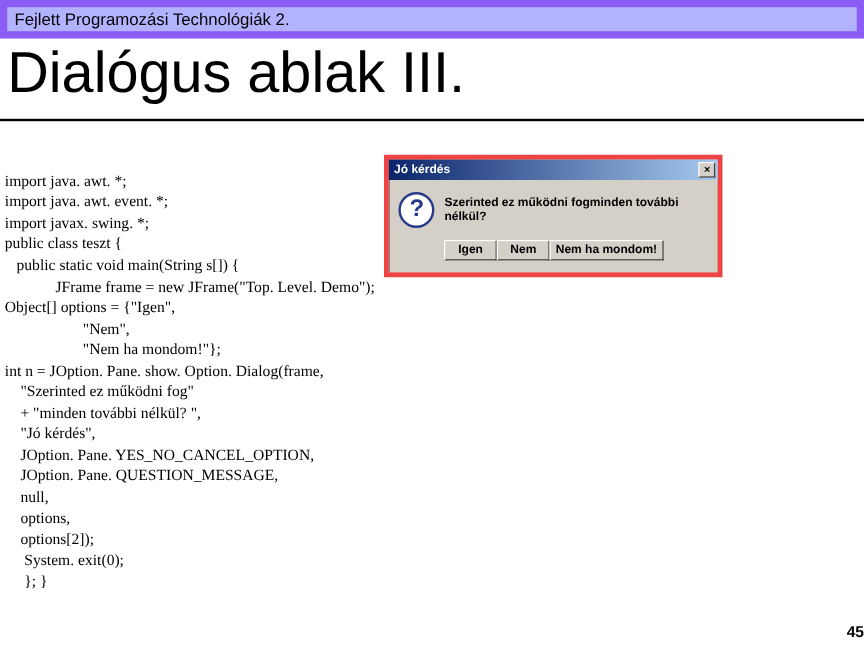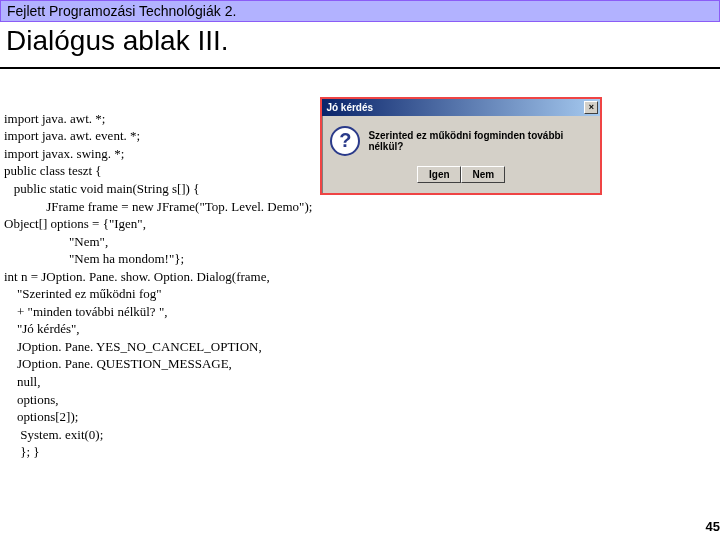--- a/index.html
+++ b/index.html
@@ -7,28 +7,28 @@
   body {
     width: 720px;
     height: 540px;
     background: #ffffff;
     font-family: Arial, Helvetica, sans-serif;
     position: relative;
     overflow: hidden;
   }
   .header-bar {
     background: #b2b2ff;
-    border: 1px solid #8b5cf6;
+    border: 6px solid #8b5cf6;
     padding: 2px 6px;
     font-size: 14px;
     font-weight: normal;
     color: #000;
   }
   .slide-title {
-    font-size: 28px;
+    font-size: 48px;
     font-weight: normal;
     color: #000;
     padding: 4px 6px 10px 6px;
     border-bottom: 2px solid #000;
     margin-bottom: 28px;
     line-height: 1.1;
   }
   .content-row {
     display: flex;
     align-items: flex-start;
@@ -42,21 +42,21 @@
     font-family: Liberation Serif, serif;
     flex: 0 0 auto;
   }
   .dialog-shot {
     margin-left: 8px;
     flex: 0 0 auto;
   }
   
   .win-dialog {
     width: 282px;
-    border: 2px solid #ef4444;
+    border: 4px solid #ef4444;
     background: #d4d0c8;
     box-shadow: 1px 1px 0 #808080 inset;
     font-size: 10px;
   }
   .win-titlebar {
     background: linear-gradient(to right, #0a246a, #a6caf0);
     color: #fff;
     height: 17px;
     display: flex;
     align-items: center;
@@ -167,19 +167,20 @@
         <span>Jó kérdés</span>
         <span class="win-close">×</span>
       </div>
       <div class="win-body">
         <div class="q-icon">?</div>
         <div class="q-text">Szerinted ez működni fogminden további nélkül?</div>
       </div>
       <div class="win-buttons">
         <div class="win-btn">Igen</div>
         <div class="win-btn">Nem</div>
+        <div class="win-btn wide">Nem ha mondom!</div>
       </div>
     </div>
   </div>
 
 </div>
 
 <div class="page-num">45</div>
 
 </body></html>

